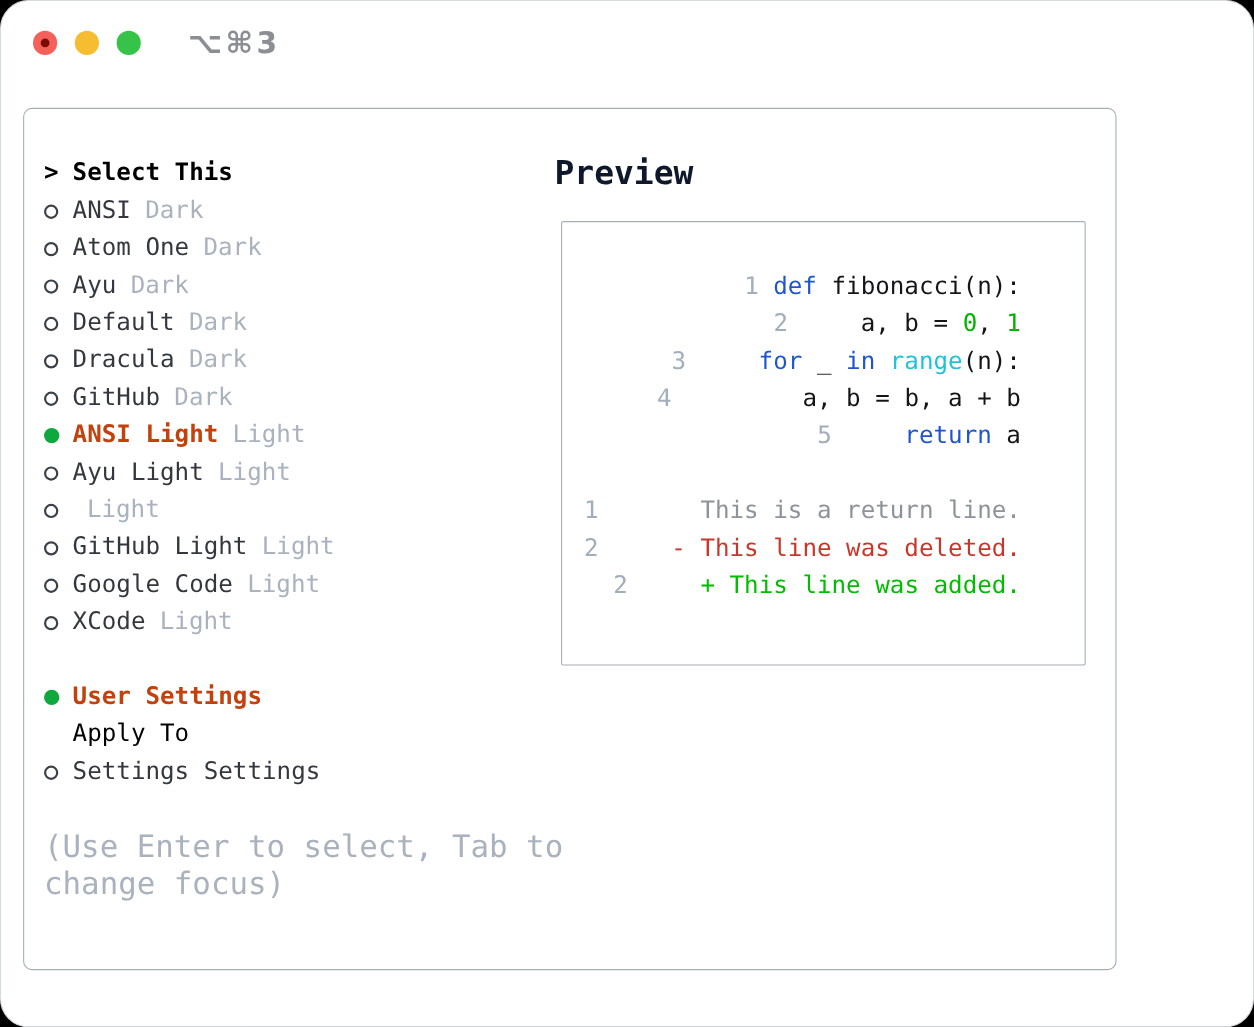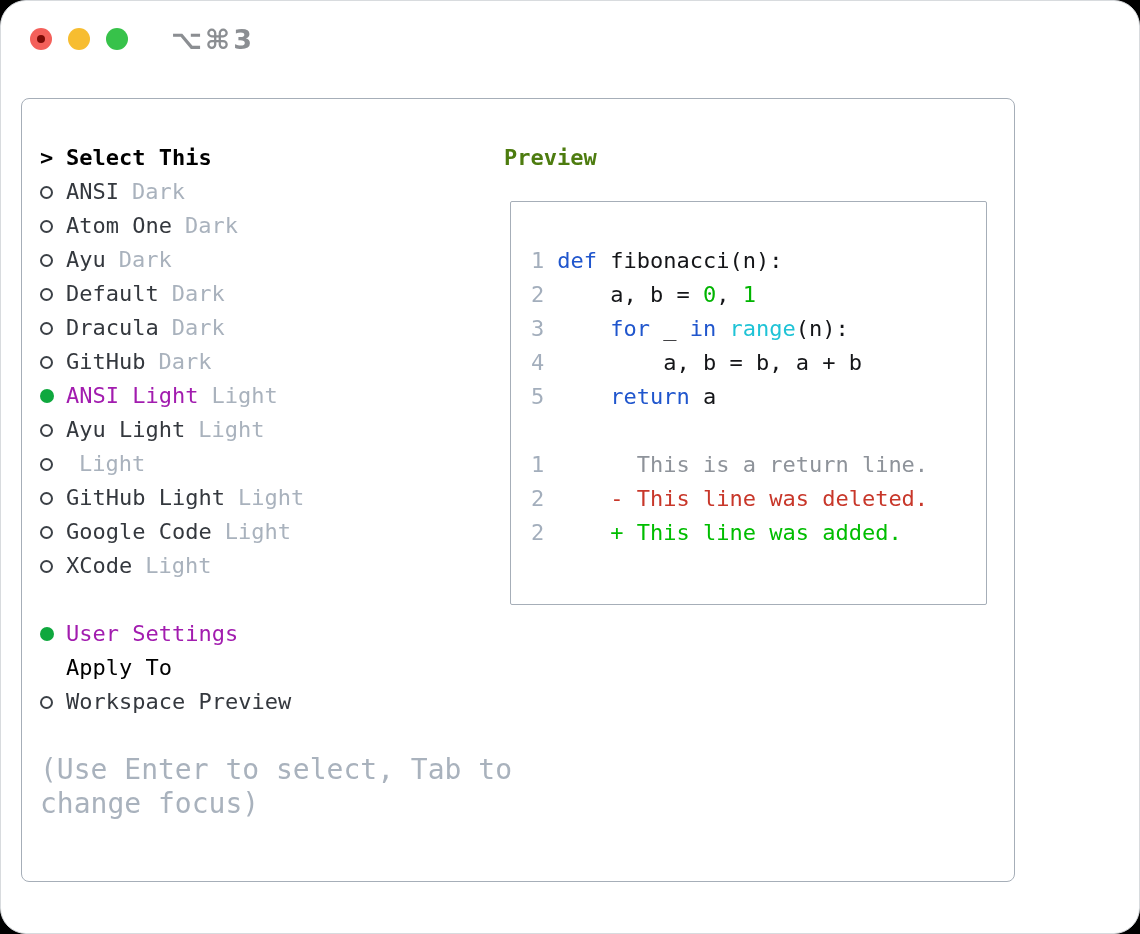--- a/index.html
+++ b/index.html
@@ -59,37 +59,37 @@
     width: 13px; height: 13px; box-sizing: border-box;
     border: 2px solid #3c4147; border-radius: 50%;
   }
   .selected .circle {
     width: 14px; height: 14px;
     background: #0fa83e; border: none;
   }
   .hdr-label { font-weight: bold; color: #000; white-space: pre; }
   .sub-hdr-label { color: #000; white-space: pre; }
   .t-name { color: #34383e; white-space: pre; }
-  .selected .t-name, .selected .opt-label { color: #a21caf; }
+  .selected .t-name, .selected .opt-label { color: #c2410c; font-weight: bold; }
   .t-variant { color: #a9b2bd; margin-left: 13px; white-space: pre; }
   .opt-label { color: #34383e; white-space: pre; }
   .hint { color: #a9b2bd; font-size: 28px; line-height: 34px; height: 34px; white-space: pre; }
   
   .preview-header {
     position: absolute; left: 482px; top: 42px; height: 34px;
-    font-size: 22px; line-height: 34px; font-weight: bold; color: #4d7c0f;
+    font-size: 30px; line-height: 34px; font-weight: bold; color: #0f172a;
   }
   .preview-box {
     position: absolute; left: 488px; top: 102px;
     width: 477px; height: 404px;
     border: 1.5px solid #a6aeb8; border-radius: 2px;
     box-sizing: border-box;
     overflow: hidden;
   }
-  .code-area { position: absolute; left: 20px; top: 42px; }
+  .code-area { position: absolute; left: 20px; top: 42px; text-align: right; }
   .code-line { height: 34px; line-height: 34px; font-size: 22px; white-space: pre; }
   .ln { color: #a3aebc; margin-right: 13px; }
   .tok.plain   { color: #141518; }
   .tok.kw      { color: #2056cd; }
   .tok.lit     { color: #00b400; }
   .tok.builtin { color: #1fc3d6; }
   .tok.ctx     { color: #8e939a; }
   .tok.del     { color: #c8372a; }
   .tok.add     { color: #00bd00; }
 </style>
@@ -210,21 +210,21 @@
           <span class="opt-label">User Settings</span>
         </div>
         <div class="row">
           <span class="marker"></span>
           <span class="sub-hdr-label">Apply To</span>
         </div>
         <div class="row">
           <span class="marker">
               <span class="circle"></span>
             </span>
-          <span class="opt-label">Workspace Preview</span>
+          <span class="opt-label">Settings Settings</span>
         </div>
 
         <div class="blank-row"></div>
 
         <div class="hint">(Use Enter to select, Tab to</div>
         <div class="hint">change focus)</div>
       </div>
 
       <div class="preview-header">Preview</div>
 

